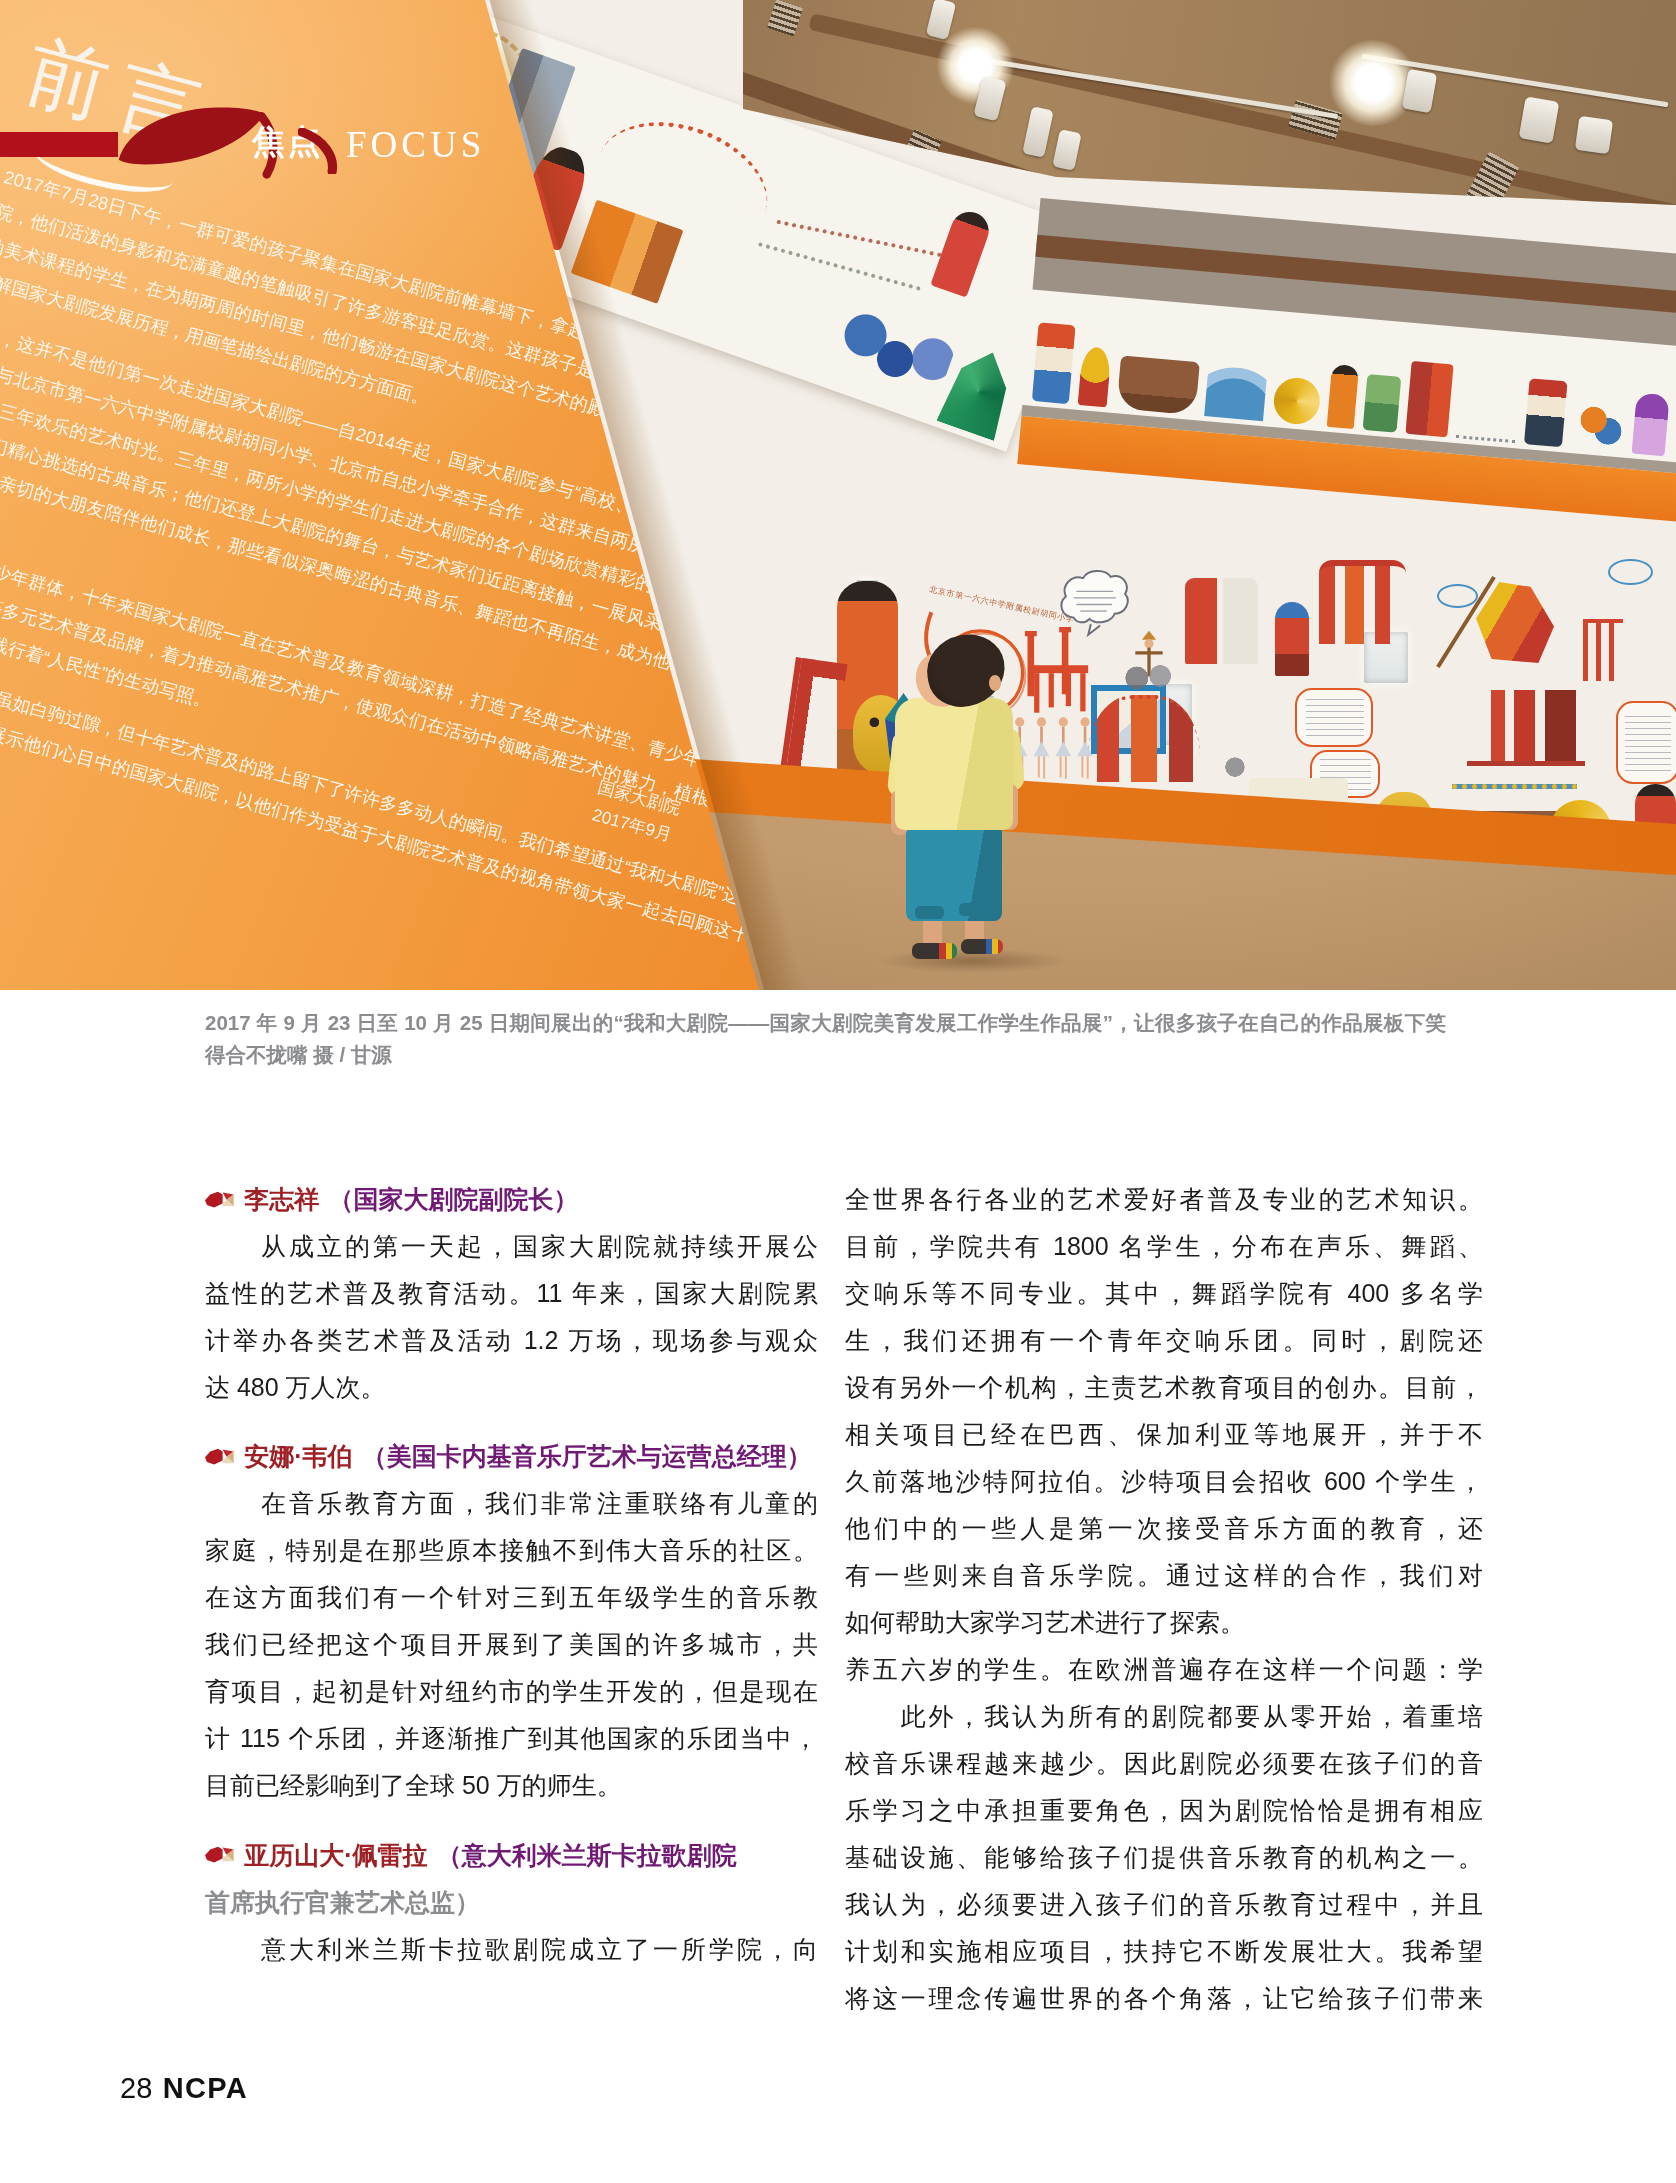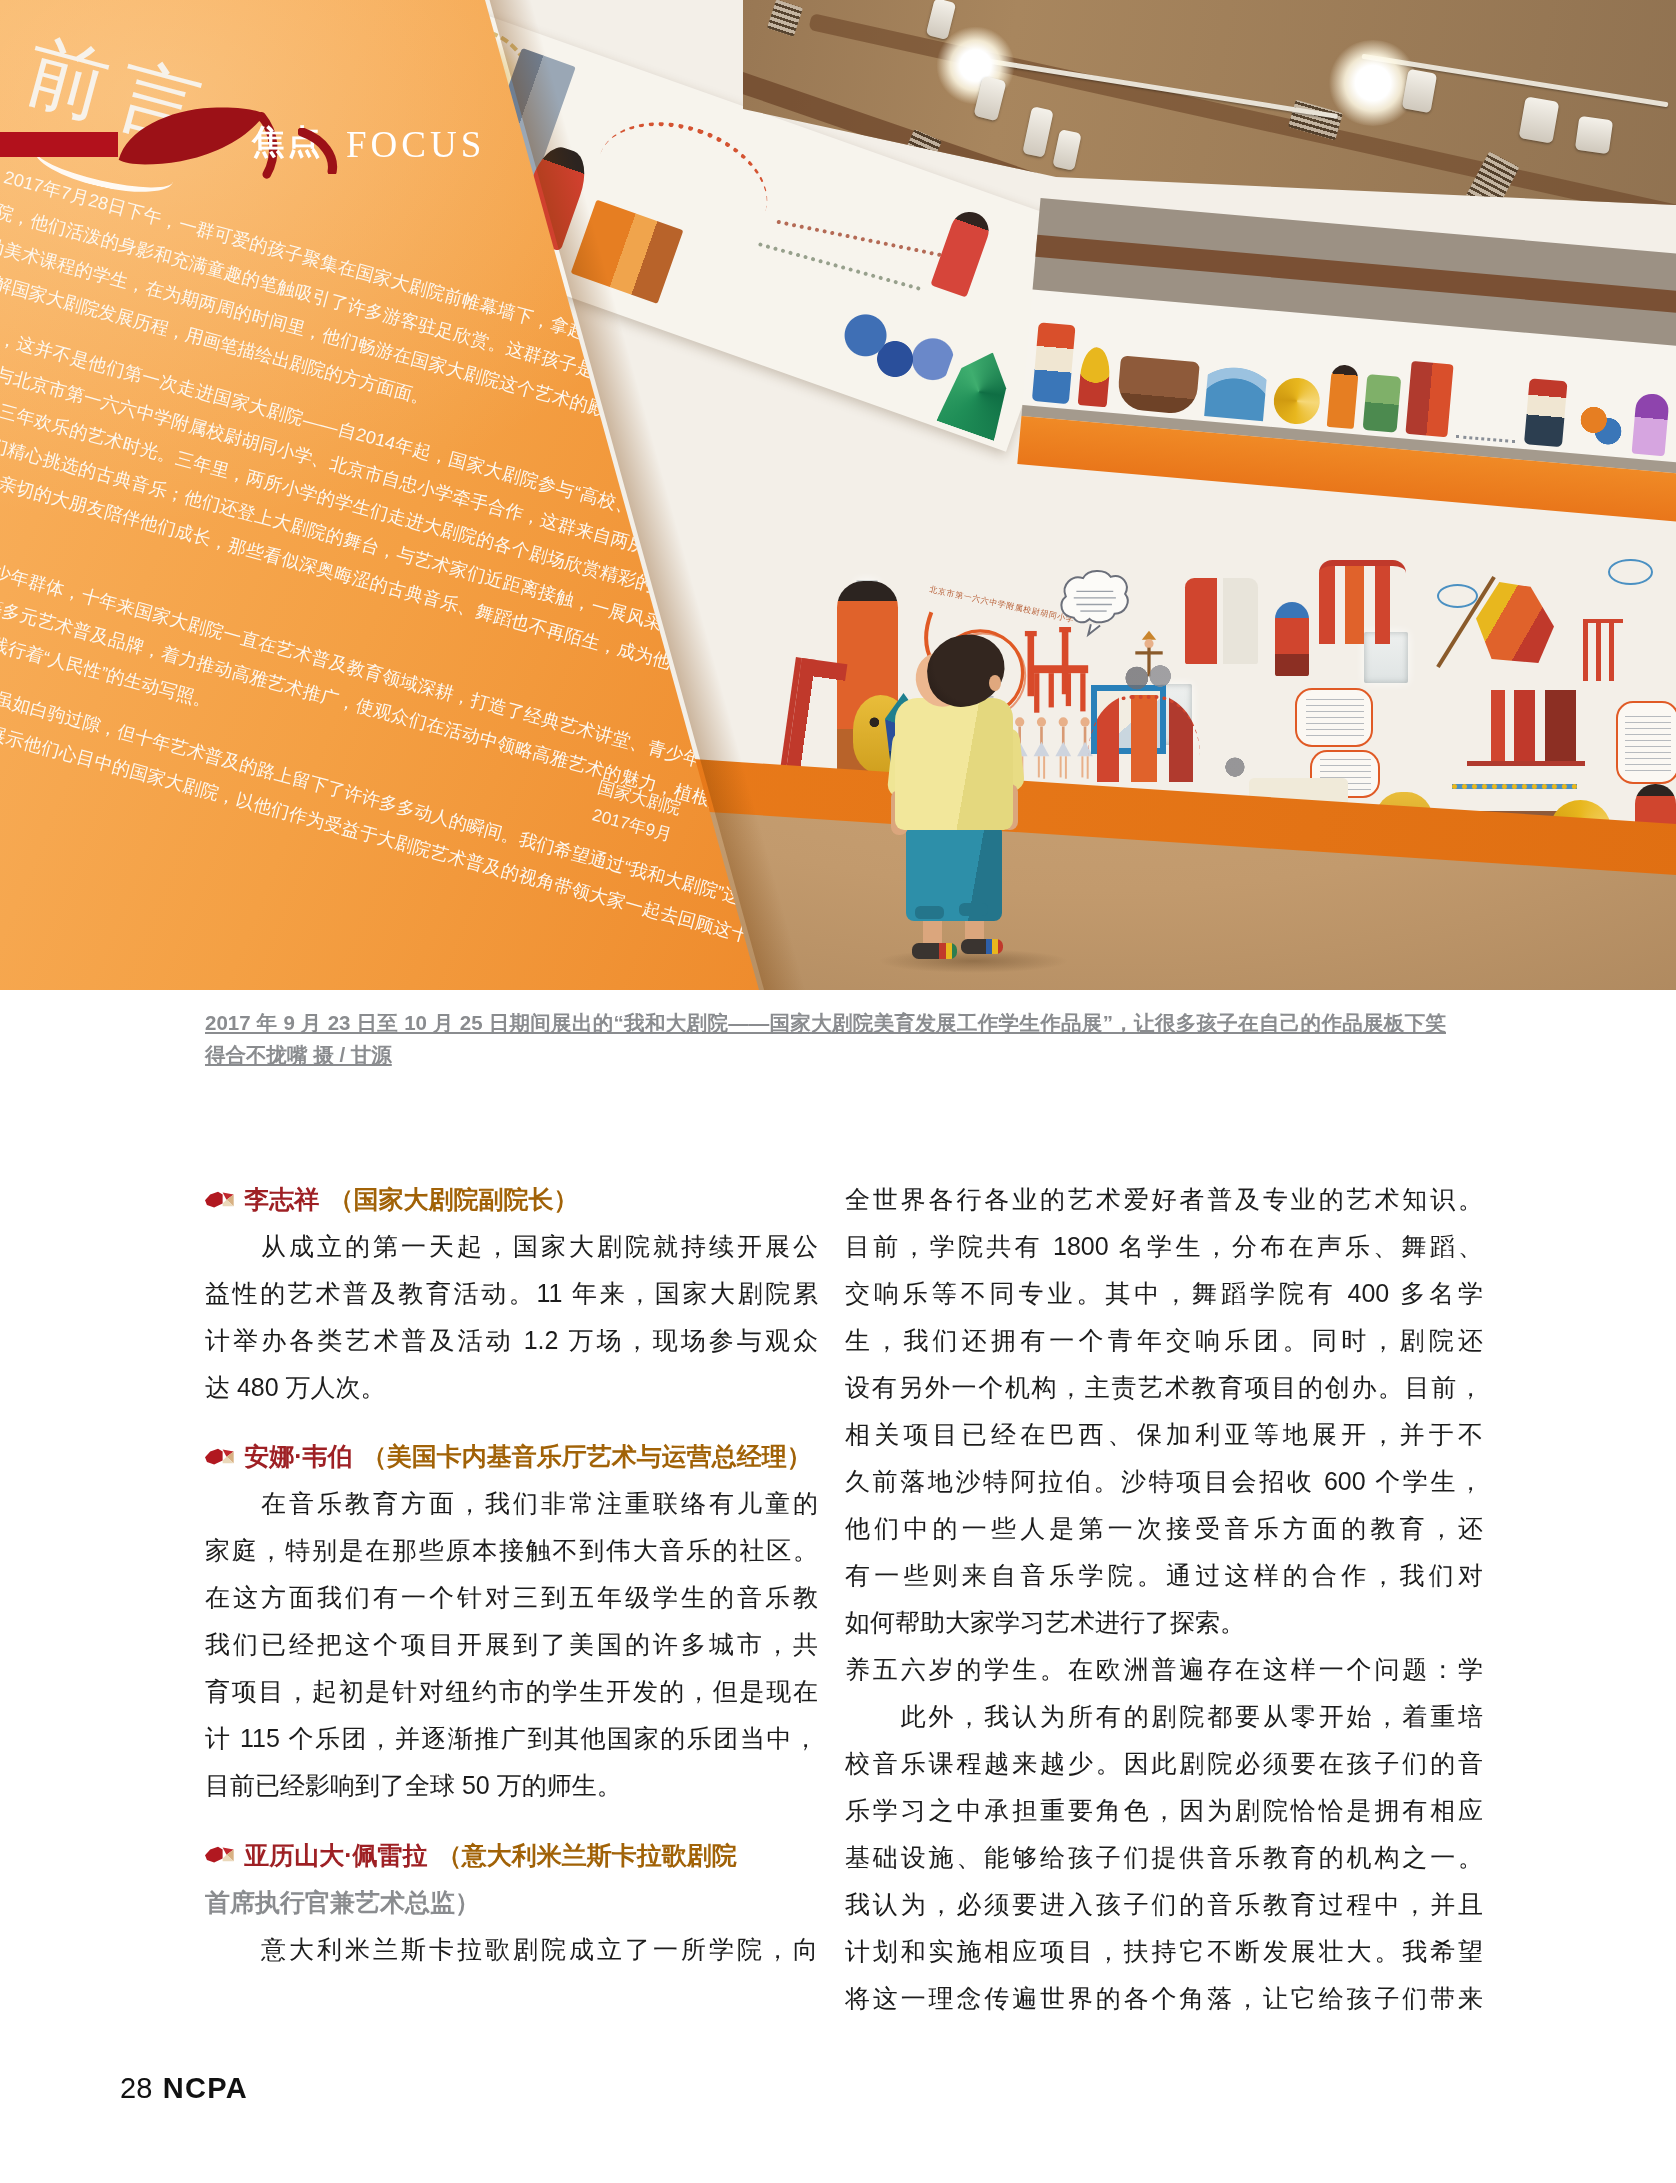--- a/index.html
+++ b/index.html
@@ -62,30 +62,30 @@
   
   .wwin{position:absolute;background:linear-gradient(#eef0ef,#dfe4e4);box-shadow:inset 0 0 6.6px rgba(120,130,130,.5),0 0 9.2px rgba(255,255,255,.8);border-radius:2px;}
   
   .bubble{position:absolute;border:2.6px solid #e05a25;border-radius:17px;background:#fbf8f3;}
   .bubble .tl{position:absolute;left:12%;top:16%;right:10%;bottom:14%;
       background:repeating-linear-gradient(#9aa0a8 0 1.3px,transparent 1.3px 6px);opacity:.7;}
   
   #child{position:absolute;}
   
   #caption{position:absolute;left:205px;top:1007px;width:1241px;color:#8a8c8f;font-weight:bold;
-           font-size:20.5px;line-height:32px;text-align:justify;text-decoration:underline;}
+           font-size:20.5px;line-height:32px;text-align:justify;}
   .col{position:absolute;top:1176px;color:#1c1c1c;font-size:25px;}
   #col-left{left:205px;width:613px;}
   #col-right{left:845px;width:638px;}
   .ln{height:47px;line-height:47px;text-align:justify;text-align-last:justify;white-space:nowrap;}
   .ln.end{text-align-last:left;}
   .sec-h{display:flex;align-items:center;gap:9.2px;height:47px;font-weight:bold;white-space:nowrap;text-align:center;}
   .sec-h.mt{margin-top:22.4px;}
   .sec-name{color:#9e2024;}
-  .sec-role{color:#a16207;}
+  .sec-role{color:#701a75;}
   .sec-role2{height:47px;line-height:47px;font-weight:bold;color:#8a8c8f;}
   #footer{position:absolute;left:120px;top:2072px;font-size:29px;color:#111;}
   #footer b{margin-left:10.6px;letter-spacing:1.3px;margin-top:11px;}
   .school-label{position:absolute;left:928px;top:599px;transform:rotate(12deg);color:#b65c33;font-size:8px;letter-spacing:0.7px;}
 </style>
 </head>
 <body>
 
 <div id="page">
 

